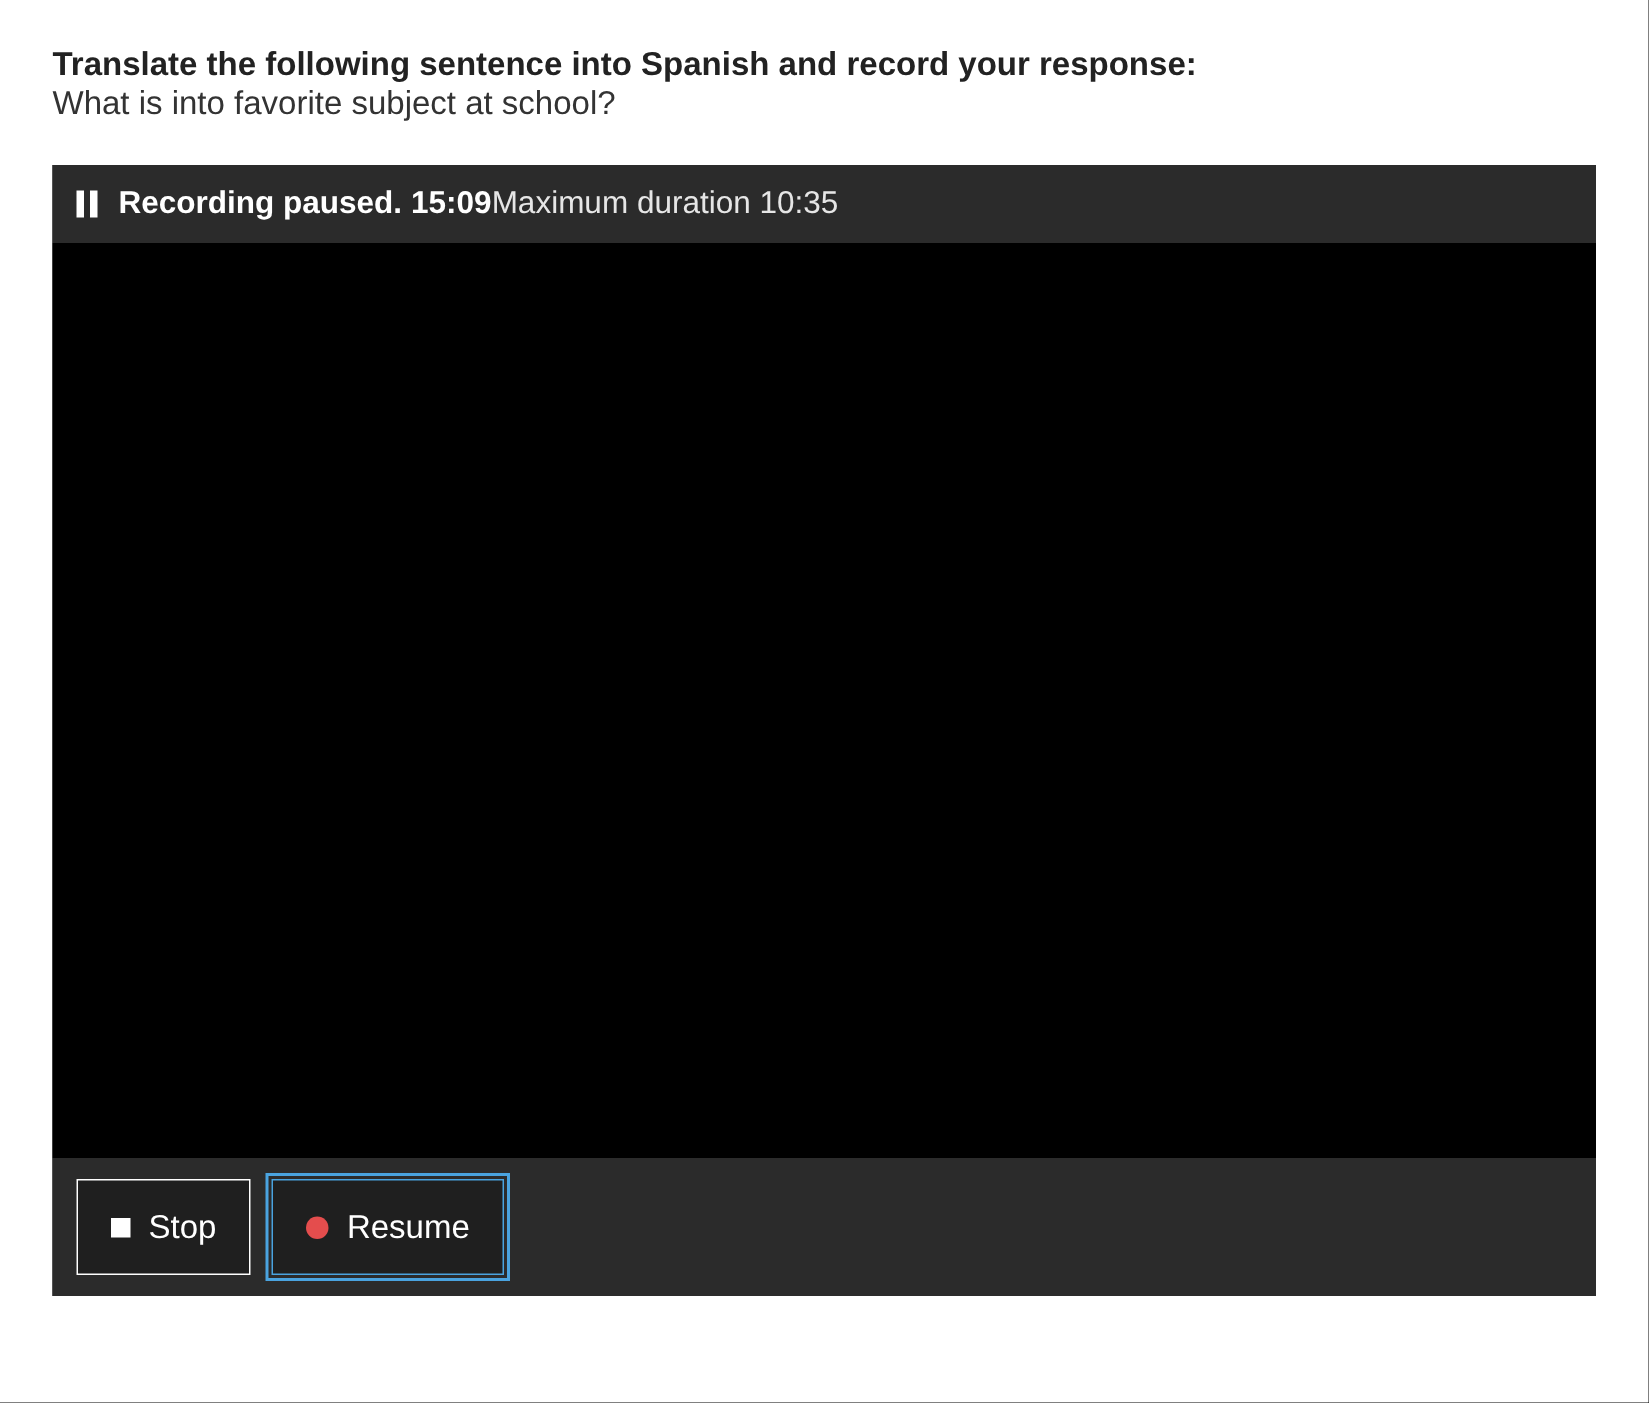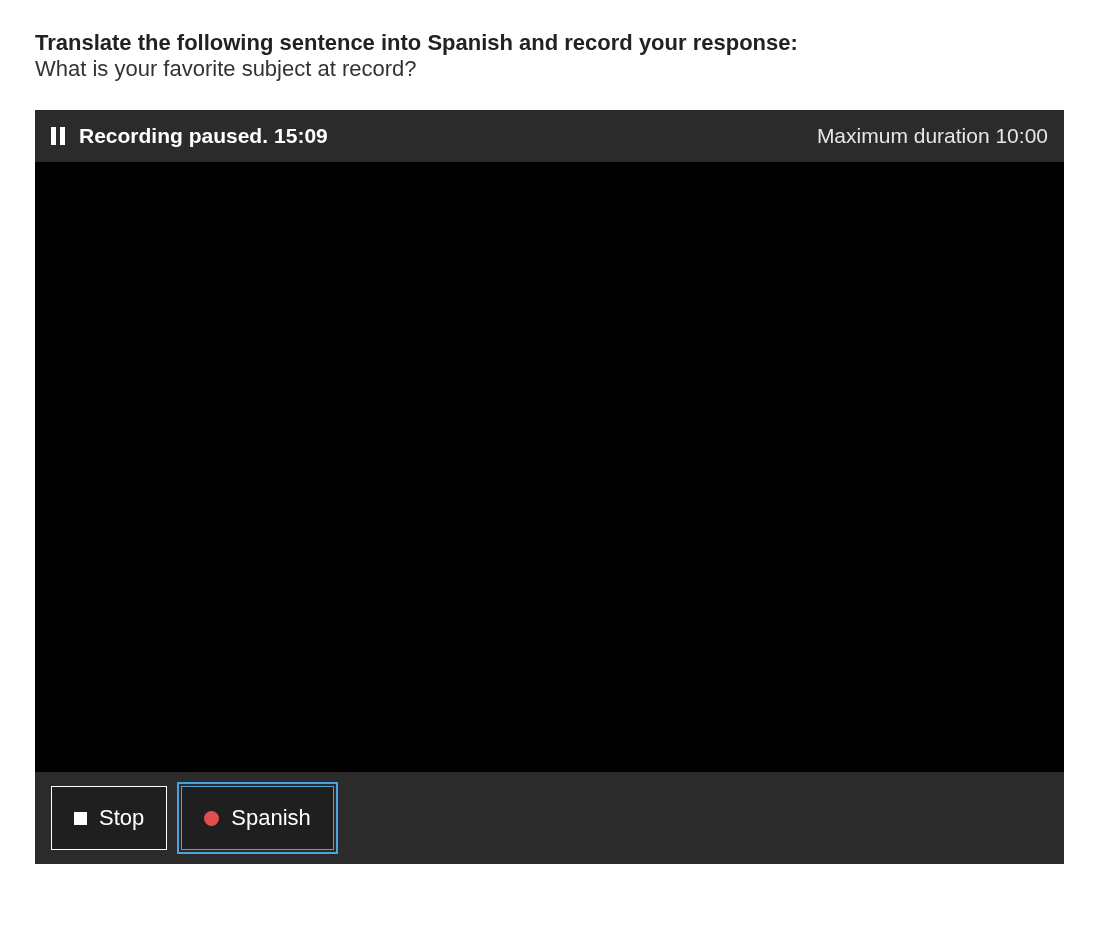--- a/index.html
+++ b/index.html
@@ -26,21 +26,20 @@
       color: #333;
       margin-bottom: 28px;
     }
     .recorder {
       width: 100%;
       background: #000;
     }
     .recorder-status-bar {
       display: flex;
       align-items: center;
-      justify-content: space-between;
       background: #2b2b2b;
       color: #ffffff;
       padding: 14px 16px;
       font-size: 21px;
     }
     .status-left {
       display: flex;
       align-items: center;
       font-weight: 700;
     }
@@ -102,43 +101,43 @@
       border-radius: 50%;
       background: #e44d4d;
       margin-right: 12px;
       display: inline-block;
     }
   </style>
 </head>
 <body>
 
 <div class="prompt-title">Translate the following sentence into Spanish and record your response:</div>
-<div class="prompt-text">What is your favorite subject at record?</div>
+<div class="prompt-text">What is into favorite subject at school?</div>
 
 <div class="recorder">
 
   <div class="recorder-status-bar">
     <div class="status-left">
       <span class="pause-icon">
         <span></span>
           <span></span>
       </span>
       <span>Recording paused.</span>
       <span style="width:6px;display:inline-block;"></span>
       <span>15:09</span>
     </div>
-    <div class="status-right">Maximum duration 10:00</div>
+    <div class="status-right">Maximum duration 10:35</div>
   </div>
 
   <div class="video-area"></div>
 
   <div class="controls-bar">
     <button class="rec-btn">
       <span class="stop-icon"></span>
       <span>Stop</span>
     </button>
     <button class="rec-btn focused">
       <span class="record-icon"></span>
-      <span>Spanish</span>
+      <span>Resume</span>
     </button>
   </div>
 
 </div>
 
 </body></html>

